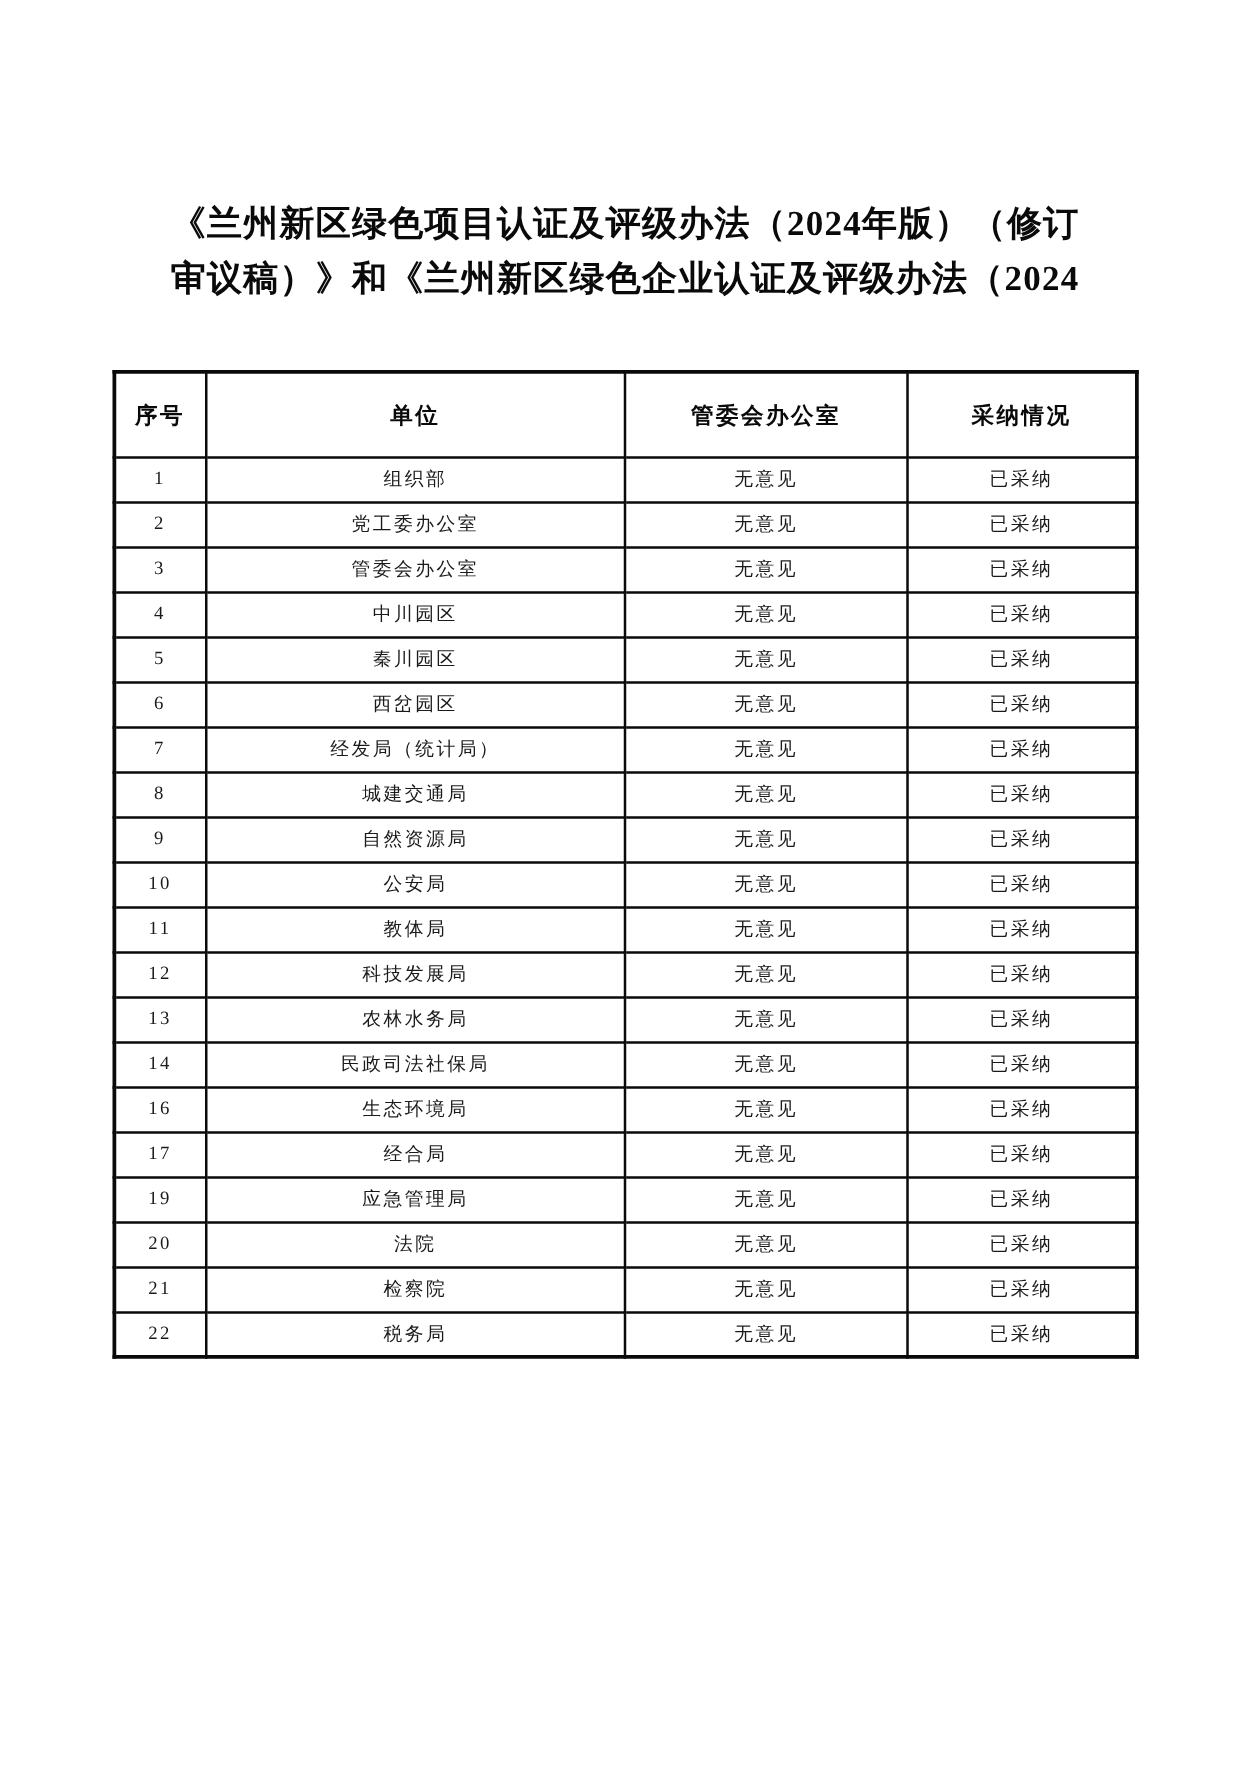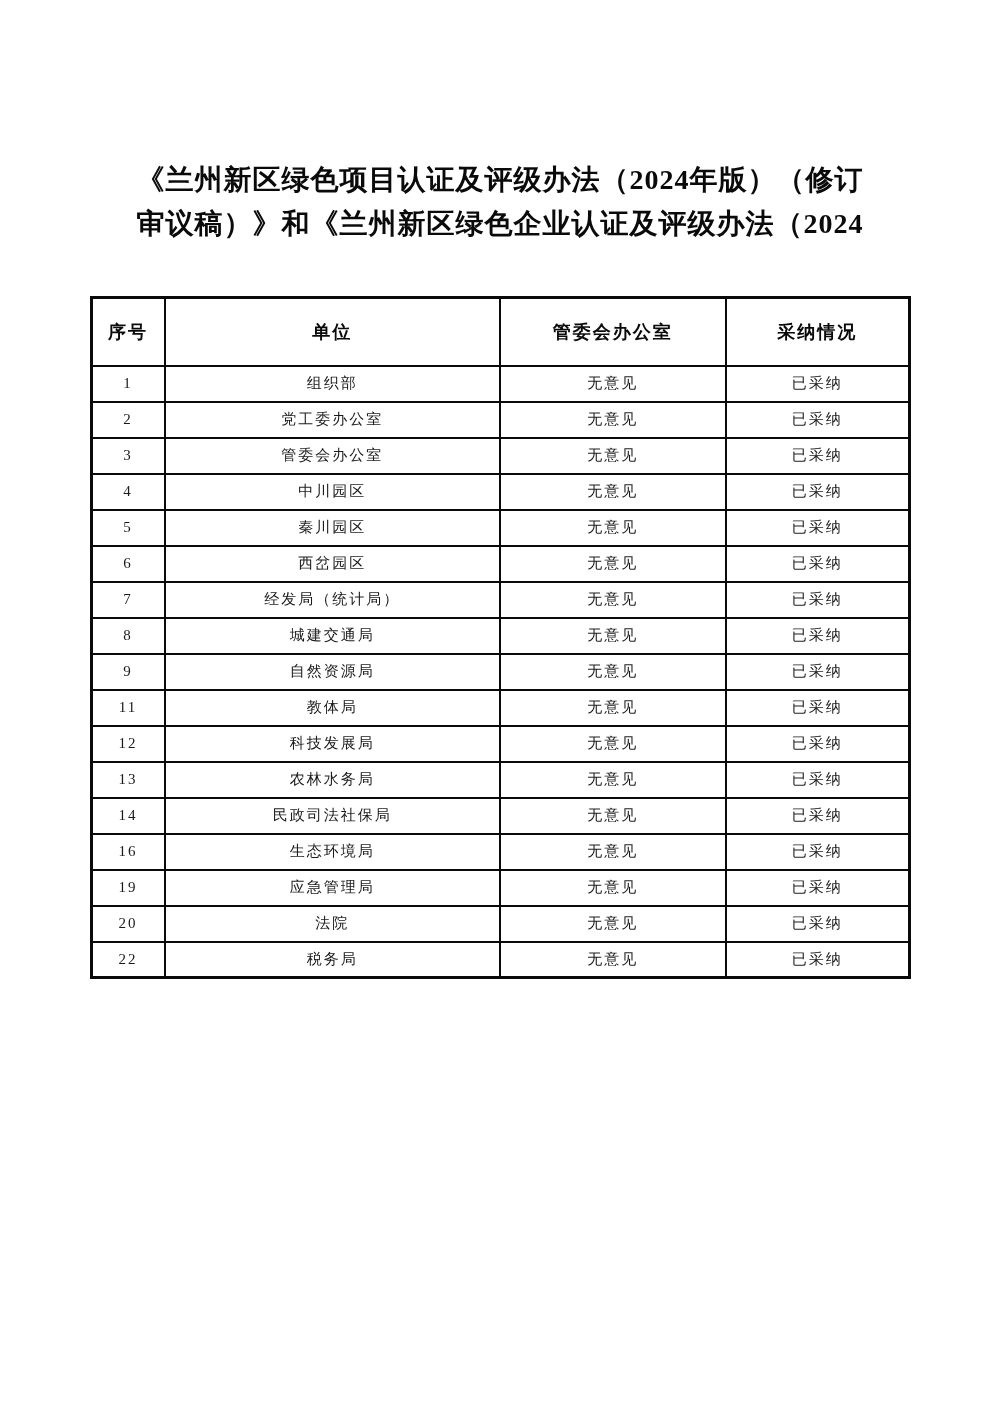--- a/index.html
+++ b/index.html
@@ -143,20 +143,26 @@
       <td>已采纳</td>
     </tr>
 
     <tr>
       <td class="num-cell">9</td>
       <td>自然资源局</td>
       <td>无意见</td>
       <td>已采纳</td>
     </tr>
 
+    <tr>
+      <td class="num-cell">10</td>
+      <td>公安局</td>
+      <td>无意见</td>
+      <td>已采纳</td>
+    </tr>
 
     <tr>
       <td class="num-cell">11</td>
       <td>教体局</td>
       <td>无意见</td>
       <td>已采纳</td>
     </tr>
 
     <tr>
       <td class="num-cell">12</td>
@@ -180,36 +186,48 @@
     </tr>
 
 
     <tr>
       <td class="num-cell">16</td>
       <td>生态环境局</td>
       <td>无意见</td>
       <td>已采纳</td>
     </tr>
 
+    <tr>
+      <td class="num-cell">17</td>
+      <td>经合局</td>
+      <td>无意见</td>
+      <td>已采纳</td>
+    </tr>
 
 
     <tr>
       <td class="num-cell">19</td>
       <td>应急管理局</td>
       <td>无意见</td>
       <td>已采纳</td>
     </tr>
 
     <tr>
       <td class="num-cell">20</td>
       <td>法院</td>
       <td>无意见</td>
       <td>已采纳</td>
     </tr>
 
+    <tr>
+      <td class="num-cell">21</td>
+      <td>检察院</td>
+      <td>无意见</td>
+      <td>已采纳</td>
+    </tr>
 
     <tr>
       <td class="num-cell">22</td>
       <td>税务局</td>
       <td>无意见</td>
       <td>已采纳</td>
     </tr>
   </tbody>
   </table>
 

